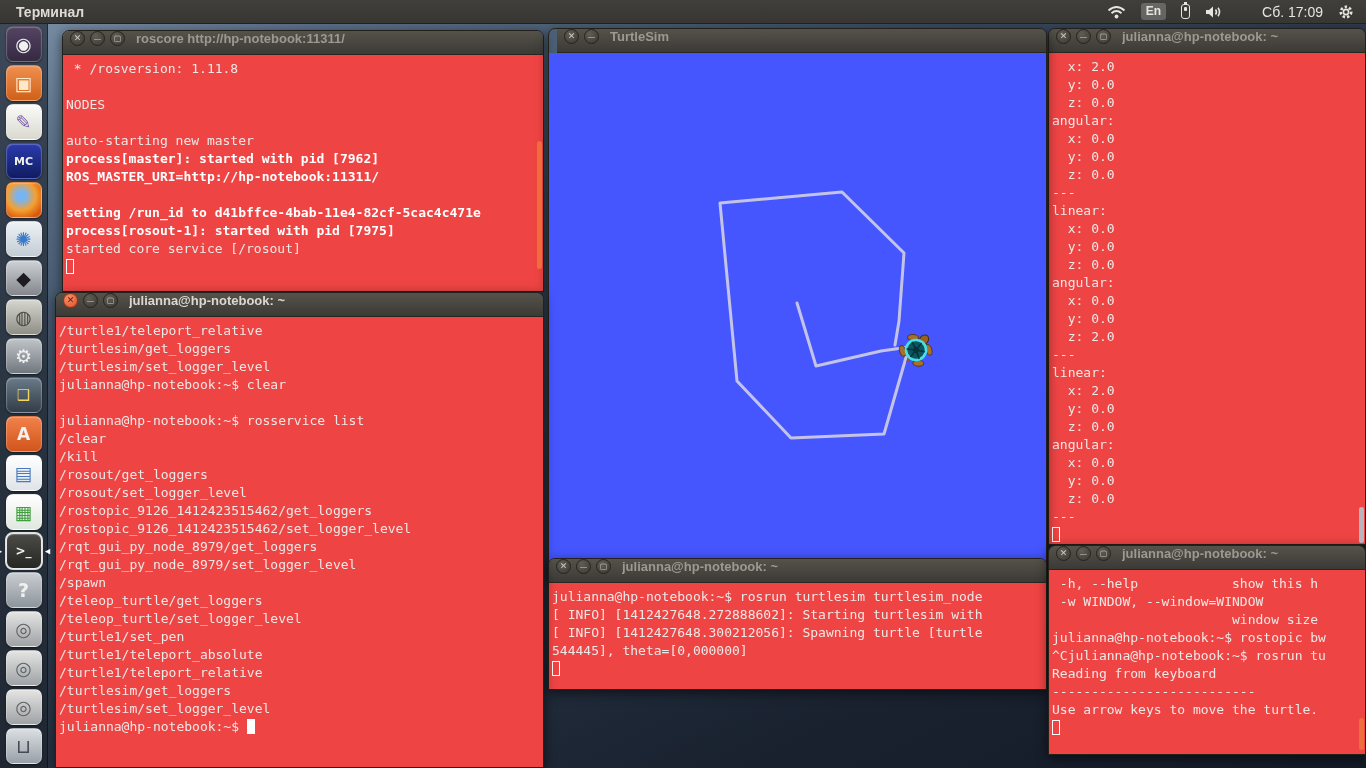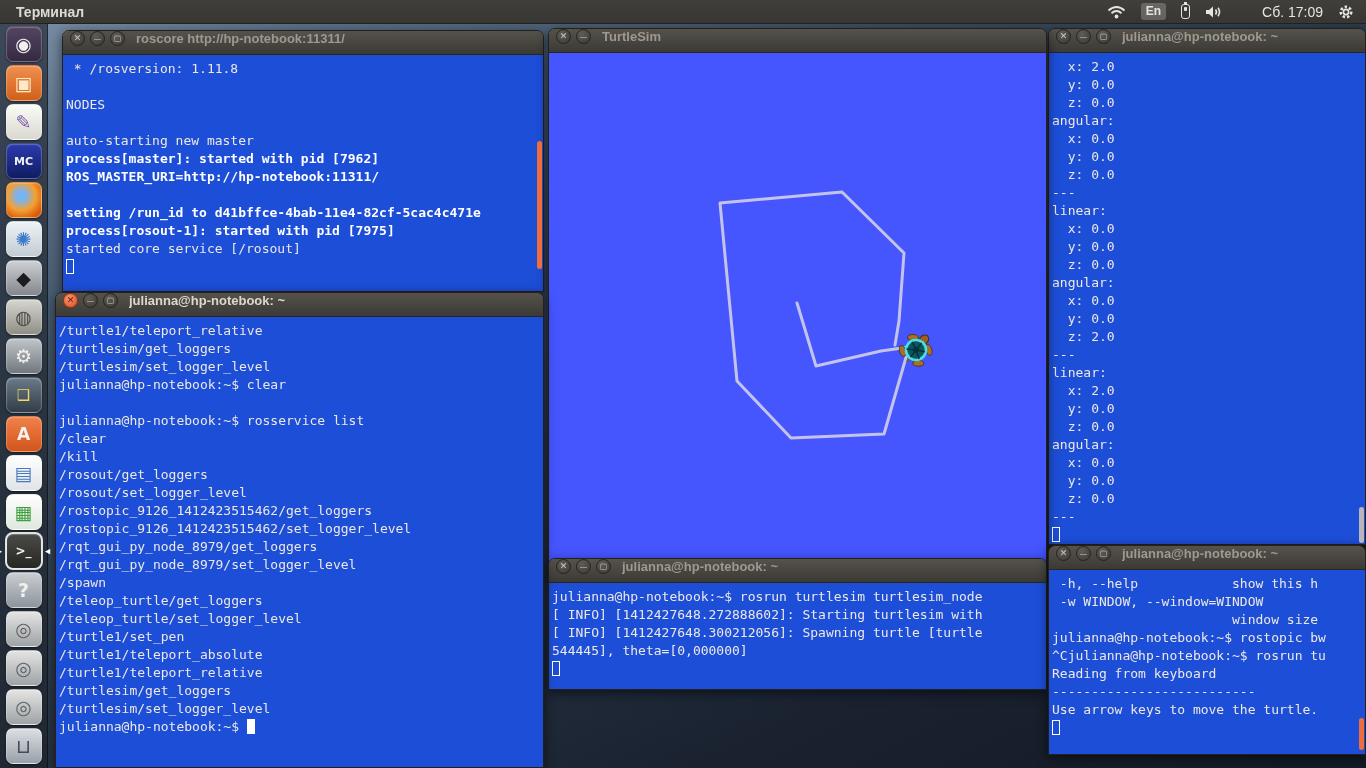--- a/index.html
+++ b/index.html
@@ -91,21 +91,21 @@
   }
   .wbtn.close::before { content:"✕"; }
   .wbtn.min::before   { content:"—"; font-size:7px; }
   .wbtn.max::before   { content:"▢"; font-size:8px; }
   .window.focused .wbtn.close {
     background:radial-gradient(circle at 35% 30%, #f7916c, #dc4f26);
     border-color:#9e3210; color:#5e1c08;
   }
   .tcontent {
     position:absolute; left:0; right:0; top:24px; bottom:0;
-    background:#1d4ed8; padding:5px 0 0 3px; overflow:hidden;
+    background:#ef4444; padding:5px 0 0 3px; overflow:hidden;
   }
   .tl { font-family:"DejaVu Sans Mono", monospace; font-size:13px; line-height:18px;
         color:#ece8e6; white-space:pre; height:18px; }
   .tl.bold { font-weight:bold; color:#ffffff; }
   .cursor { display:inline-block; width:8px; height:15px; vertical-align:-3px; }
   .cursor.solid  { background:#ffffff; }
   .cursor.hollow { border:1px solid #ffffff; }
   .sthumb { position:absolute; right:1px; width:5px; border-radius:3px; z-index:5; }
   .sthumb.orange { background:#ee6d3d; }
   .sthumb.grey   { background:#b9b5bf; }
@@ -263,21 +263,21 @@
       <div class="tl">angular:</div>
       <div class="tl">  x: 0.0</div>
       <div class="tl">  y: 0.0</div>
       <div class="tl">  z: 0.0</div>
       <div class="tl">---</div>
       <div class="tl"><span class="cursor hollow"></span></div>
     </div>
   <div class="sthumb grey" style="top:478px;height:36px;"></div>
 </div>
 
-<div class="window" style="left:548px;top:28px;width:499px;height:552px;">
+<div class="window" style="left:548px;top:28px;width:499px;height:552px;padding-left:8px;">
   <div class="titlebar">
     <span class="wbtn close"></span>
     <span class="wbtn min"></span>
     <span class="wtitle">TurtleSim</span>
   </div>
   <div class="ts-canvas">
     <svg width="497" height="503" viewBox="0 0 497 503">
       <polyline id="turtle-path" fill="none" stroke="#c3c3e8" stroke-width="3" stroke-linejoin="round" stroke-linecap="round" points="248,250 267,313 332,298 360,294 335,381 242,385 188,328 171,150 293,139 355,200 350,268 346,292"></polyline>
       <g id="turtle-group" transform="translate(367,297) rotate(38)">
         <g>

